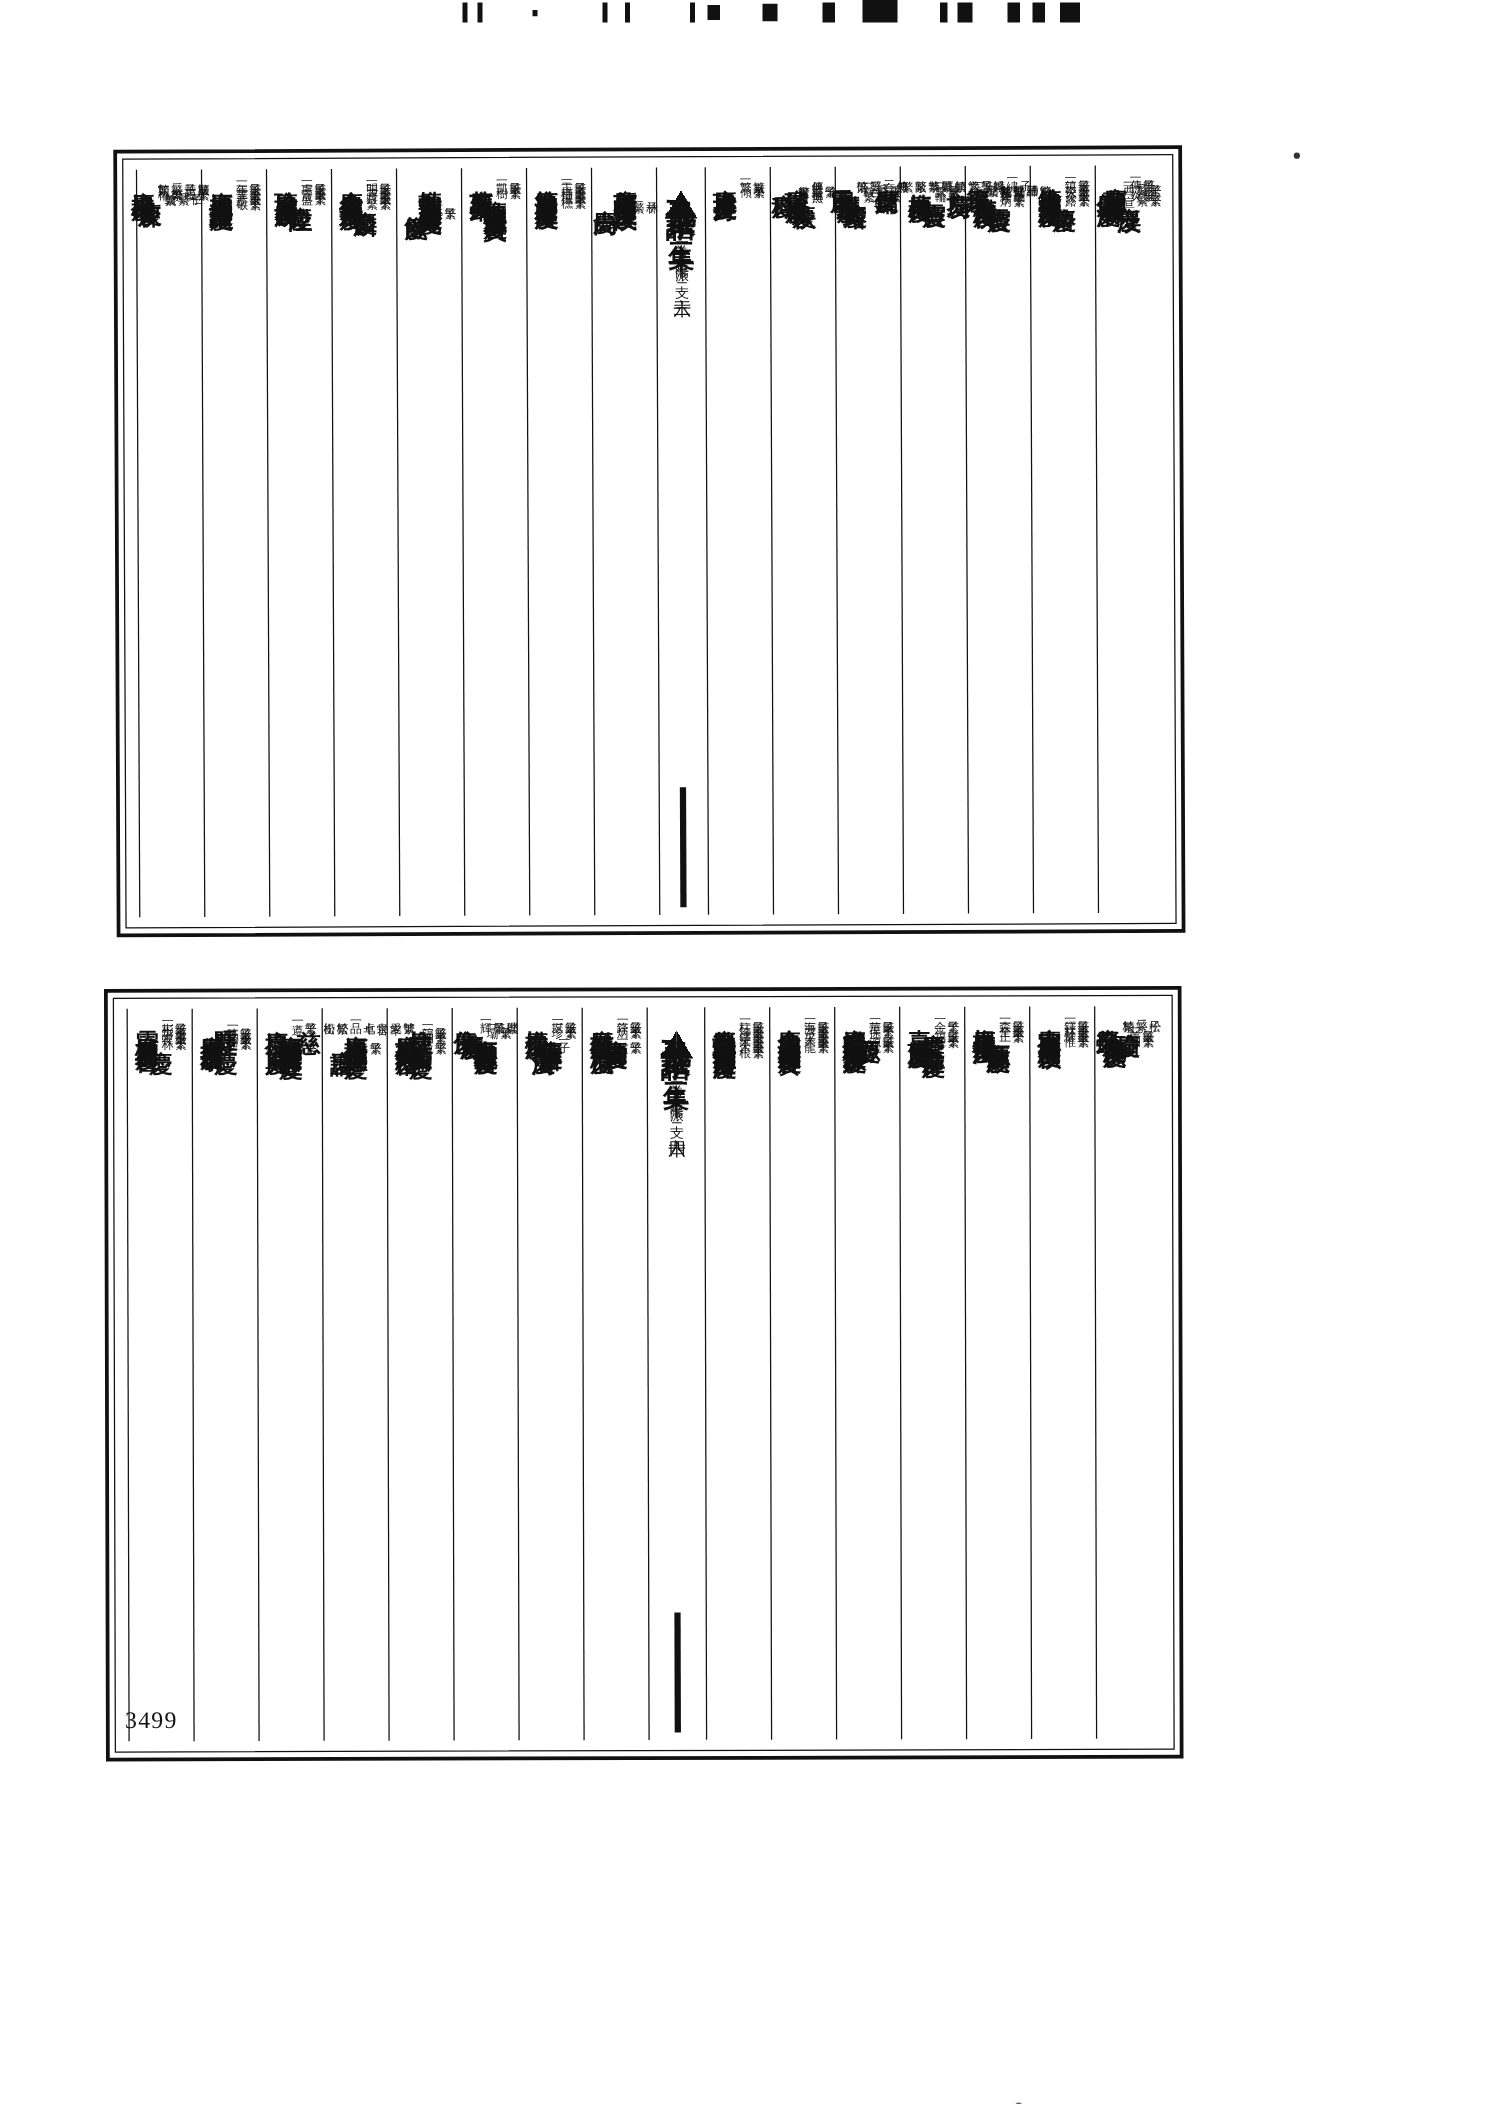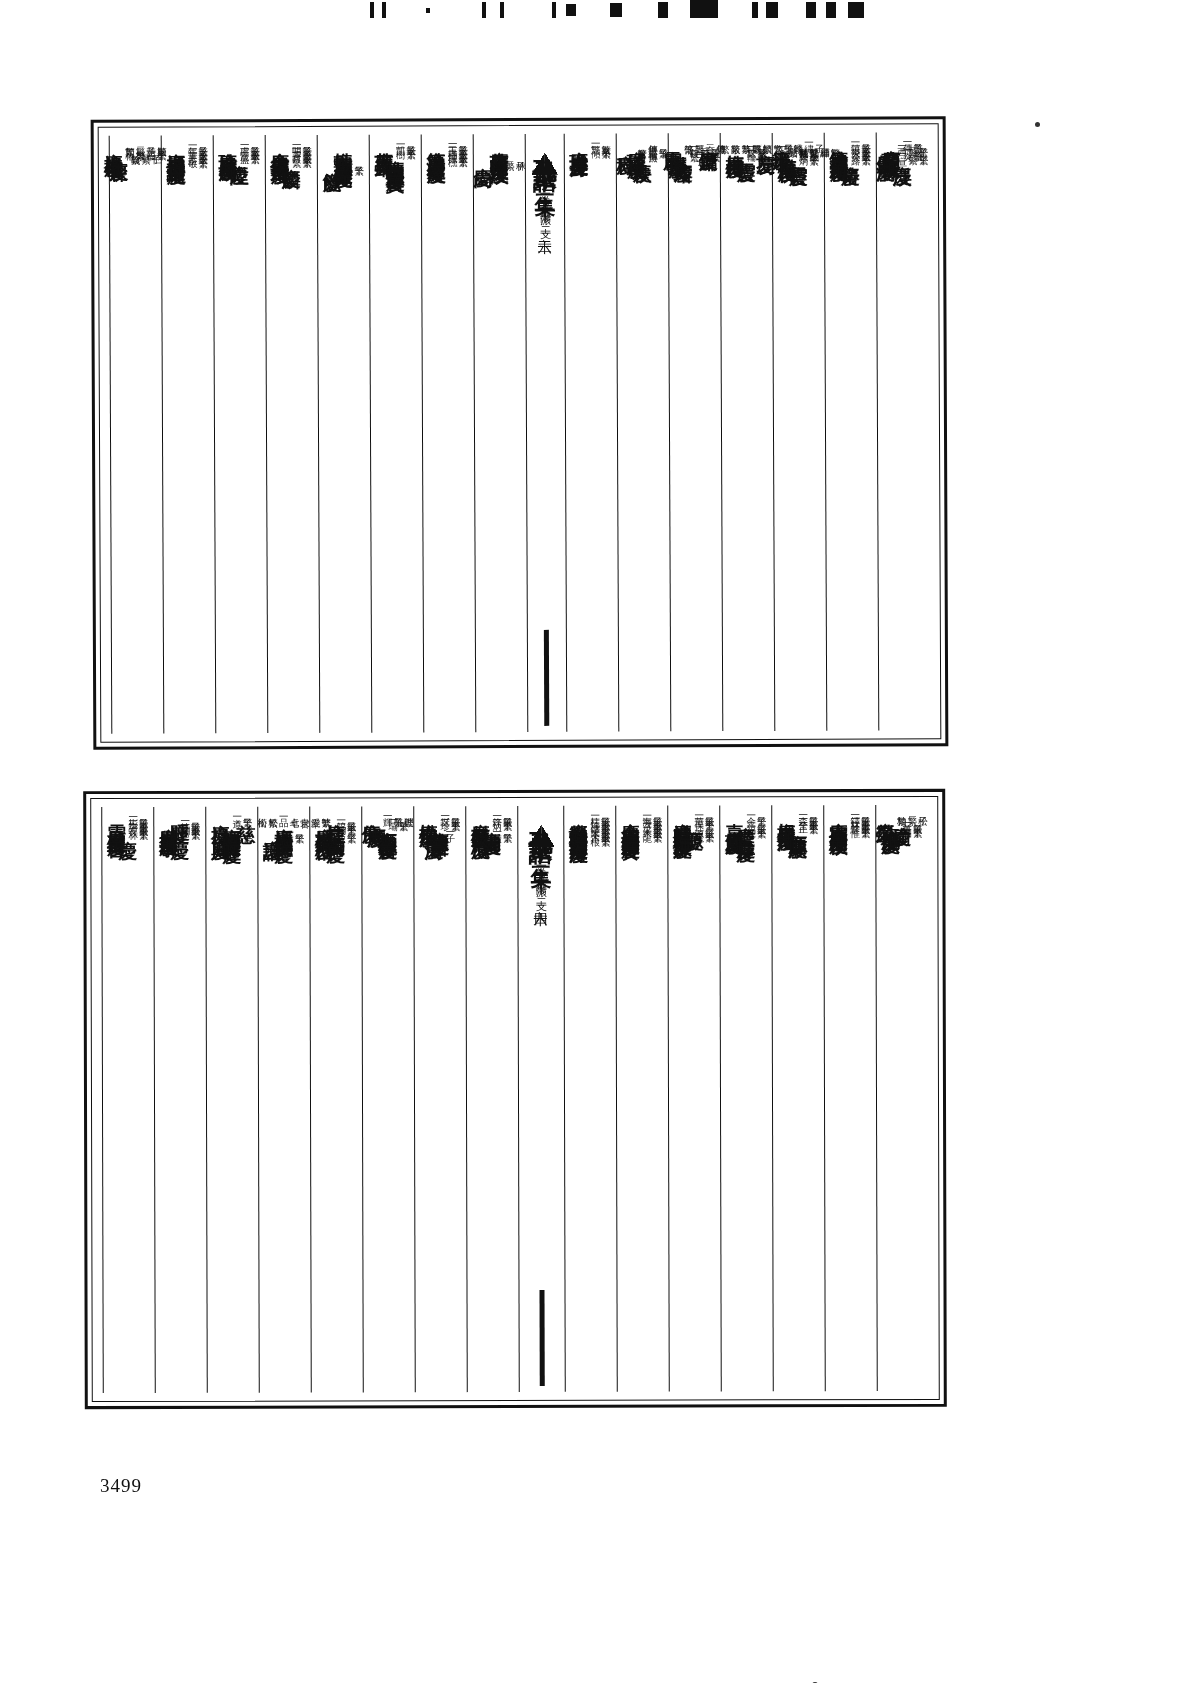--- a/index.html
+++ b/index.html
@@ -169,21 +169,21 @@
     left: 50%;
     margin-left: -3px;
     width: 5px;
     height: 96px;
     background: #111;
   }
 
   .page-number {
     position: absolute;
     left: 100px;
-    top: 1475px;
+    top: 1366px;
     font-size: 19px;
     font-family: "Liberation Serif", serif;
     letter-spacing: 1px;
   }
 
   .dot {
     position: absolute;
     width: 5px;
     height: 5px;
     background: #333;

